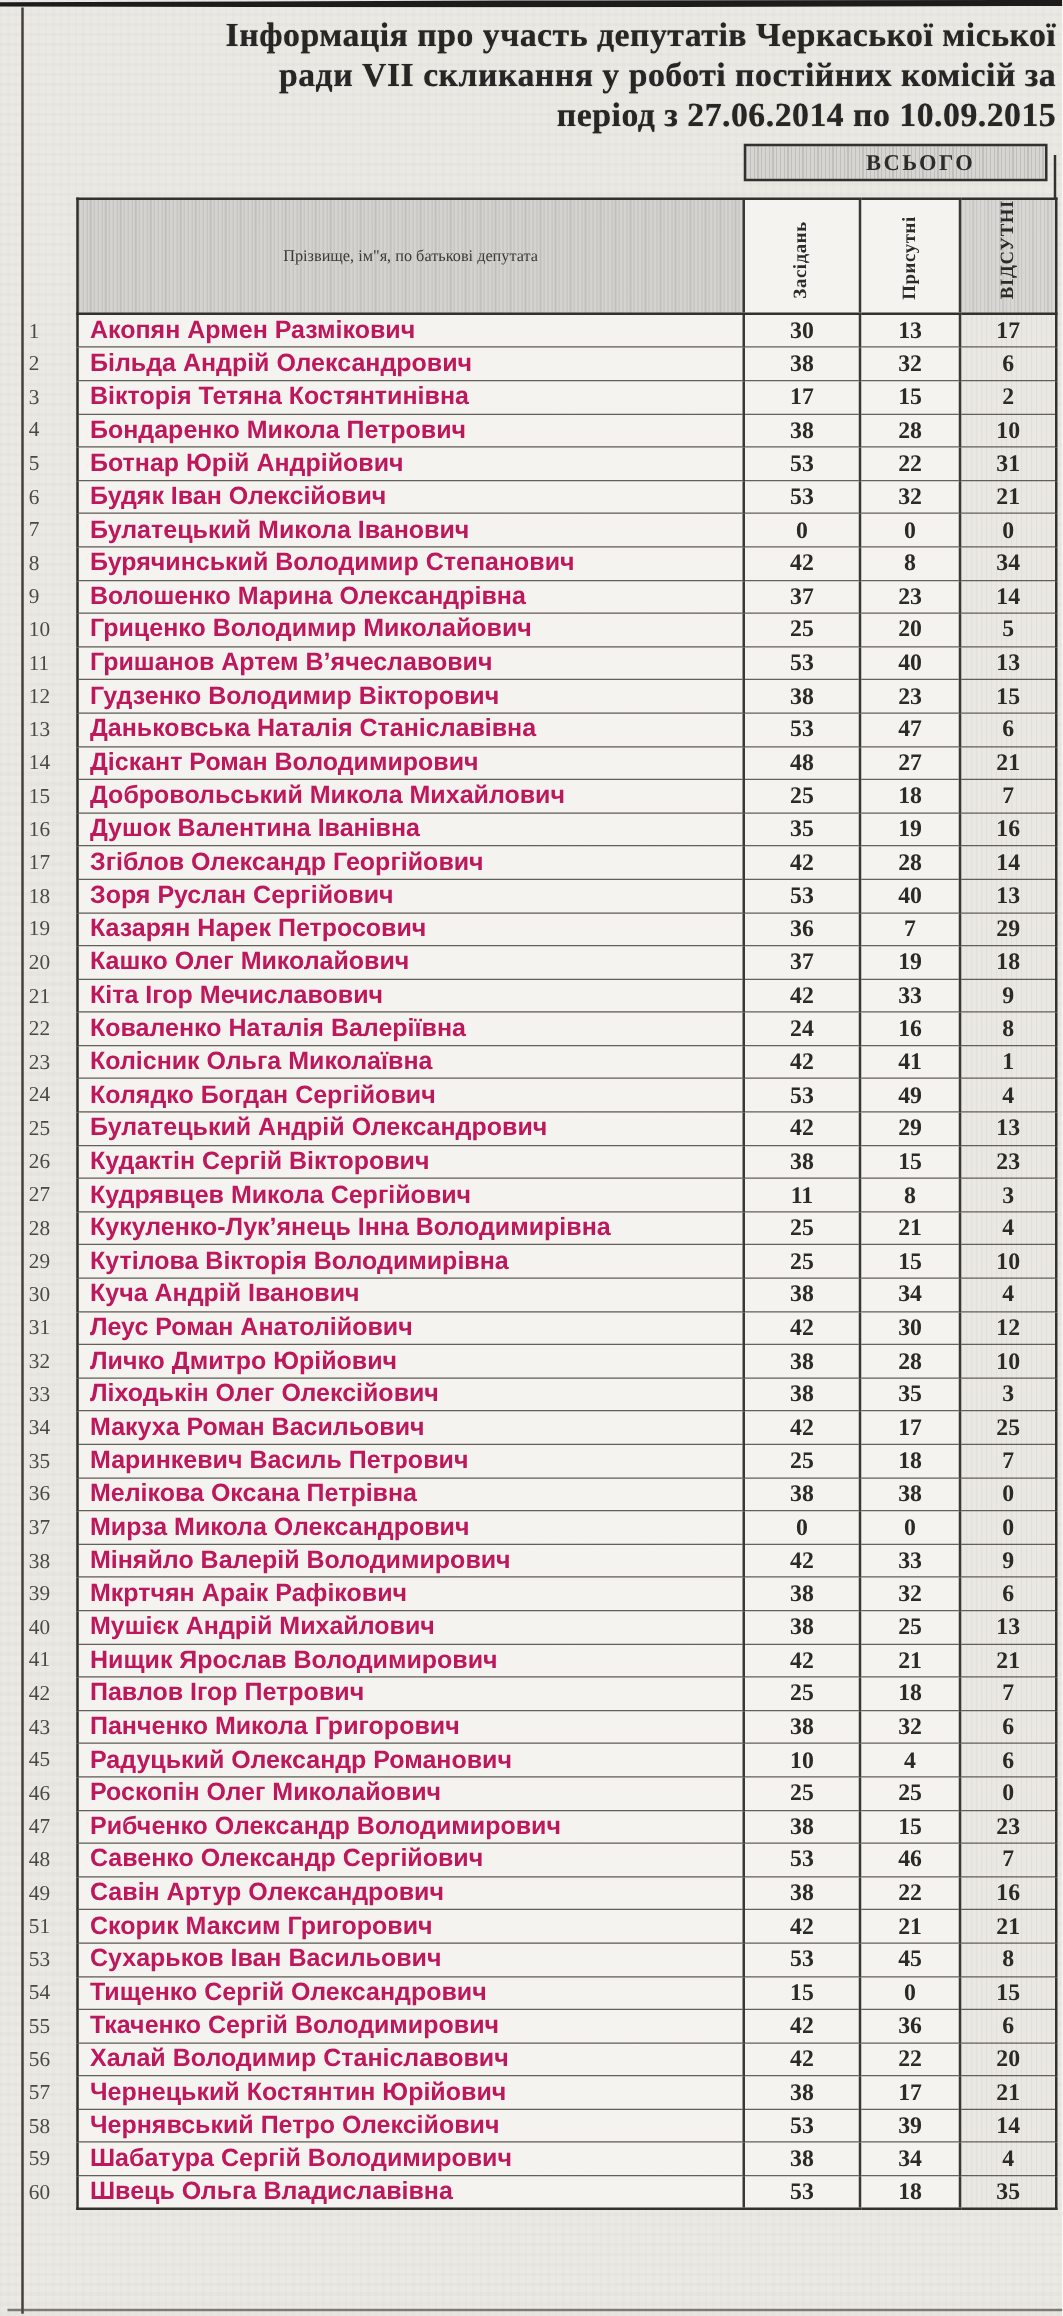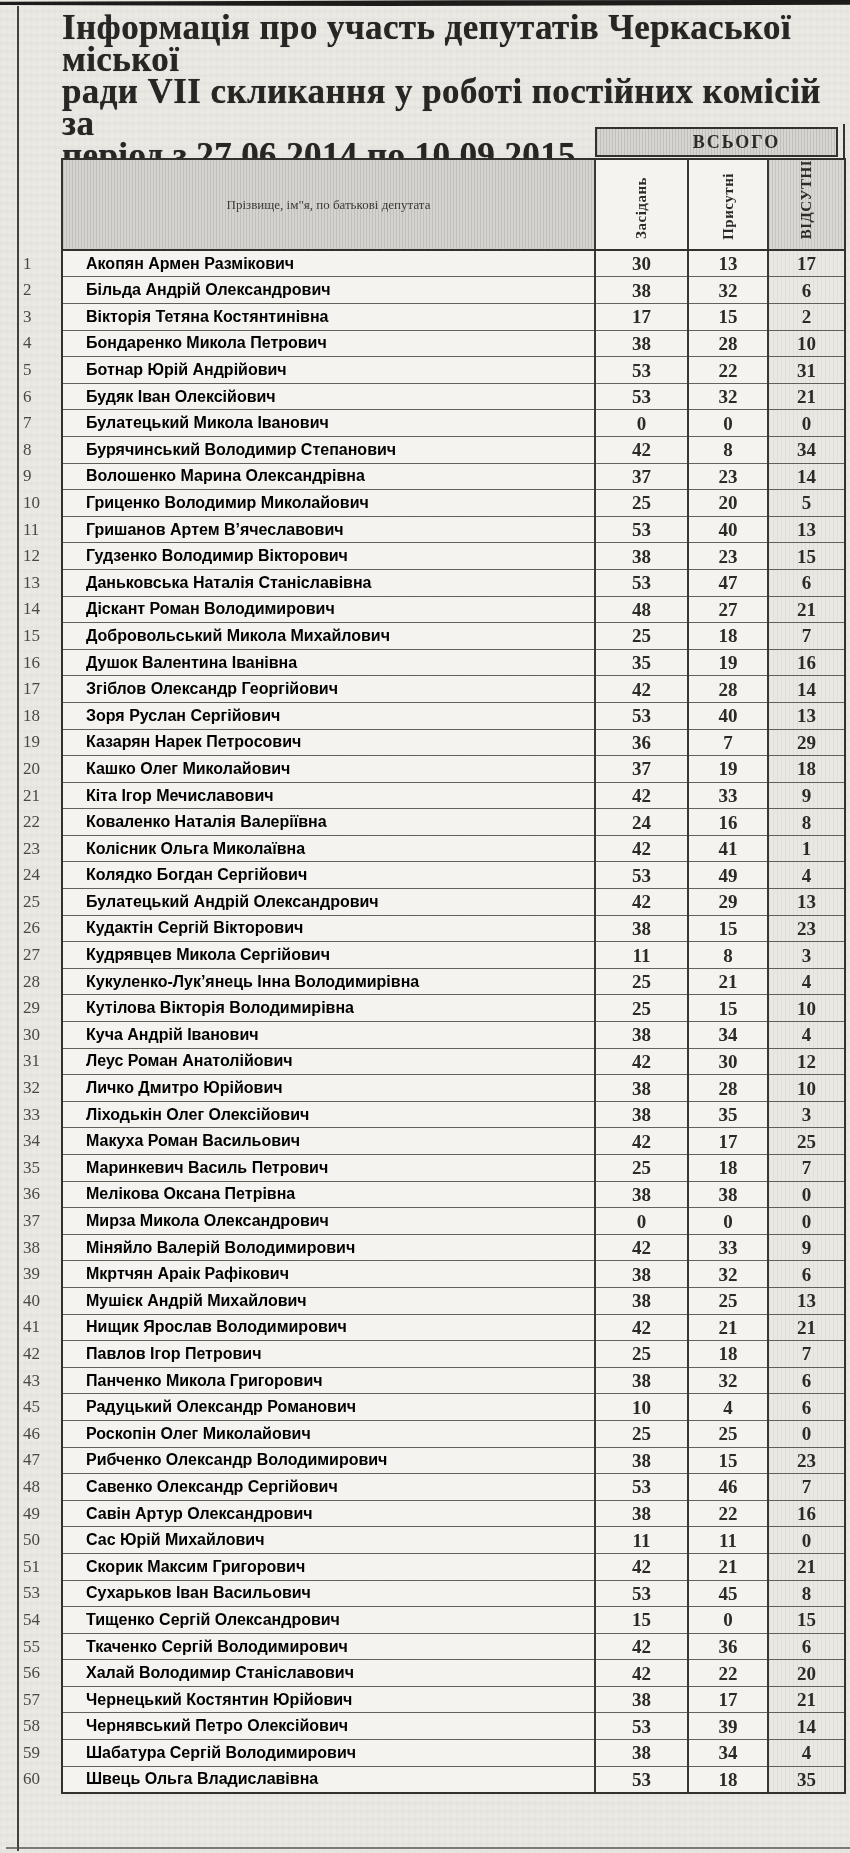--- a/index.html
+++ b/index.html
@@ -18,27 +18,27 @@
     position:absolute;top:0;left:0;width:850px;height:6px;
     background:#1d1c1a;
     clip-path:polygon(0 30%,55% 5%,100% 0,100% 80%,45% 100%,0 85%);
   }
   .left-rule{
     position:absolute;left:17px;top:6px;width:2px;height:1845px;
     background:#45423d;
   }
   .title{
     position:absolute;left:62px;top:12px;width:783px;
-    text-align:left;font-weight:bold;
-    font-size:35px;line-height:32px;letter-spacing:0.4px;
+    text-align:right;font-weight:bold;
+    font-size:27px;line-height:32px;letter-spacing:0.4px;
     color:#272624;
     text-shadow:0 0 0.7px rgba(45,43,40,0.75);
   }
   .vsogo{
-    position:absolute;left:595px;top:127px;width:243px;height:30px;
+    position:absolute;left:595px;top:115px;width:243px;height:30px;
     box-sizing:border-box;border:2px solid #33312e;
     background-color:#d6d5d1;
     background-image:repeating-linear-gradient(90deg, rgba(95,92,87,0.18) 0 1px, transparent 1px 3px);
     display:flex;align-items:center;justify-content:center;
     font-weight:bold;font-size:18px;letter-spacing:2px;color:#2c2b29;padding-left:40px;
   }
   .right-stub{
     position:absolute;left:843px;top:124px;width:2px;height:36px;background:#33312e;
   }
   table.tbl{
@@ -90,22 +90,22 @@
     writing-mode:vertical-rl;transform:rotate(180deg);
     font-weight:bold;font-size:15px;letter-spacing:0.5px;color:#2c2b29;
     margin-bottom:6px;white-space:nowrap;
   }
 
   
   td.name{
     border:1px solid rgba(75,72,66,0.85);border-left:2px solid #33312e;
     background:#f4f3f0;
     font-family:"Liberation Sans","DejaVu Sans",sans-serif;
-    font-weight:bold;font-size:16px;color:#000000;
-    vertical-align:middle;padding-left:23px;
+    font-weight:bold;font-size:20px;color:#be185d;
+    vertical-align:middle;padding-left:9px;
     white-space:nowrap;overflow:hidden;
   }
   td.num{
     border:1px solid rgba(75,72,66,0.85);border-left:2px solid #3a3834;
     background:#f4f3f0;
     font-weight:bold;font-size:19px;color:#2b2a27;
     text-align:center;vertical-align:middle;line-height:1;
   }
   td.num.absent{
     background-color:#eae8e3;
@@ -539,27 +539,20 @@
   </tr>
 
   <tr>
     <td class="gutter">49</td>
     <td class="name">Савін Артур Олександрович</td>
     <td class="num">38</td>
     <td class="num">22</td>
     <td class="num absent">16</td>
   </tr>
 
-  <tr>
-    <td class="gutter">50</td>
-    <td class="name">Сас Юрій Михайлович</td>
-    <td class="num">11</td>
-    <td class="num">11</td>
-    <td class="num absent">0</td>
-  </tr>
 
   <tr>
     <td class="gutter">51</td>
     <td class="name">Скорик Максим Григорович</td>
     <td class="num">42</td>
     <td class="num">21</td>
     <td class="num absent">21</td>
   </tr>
 
 

